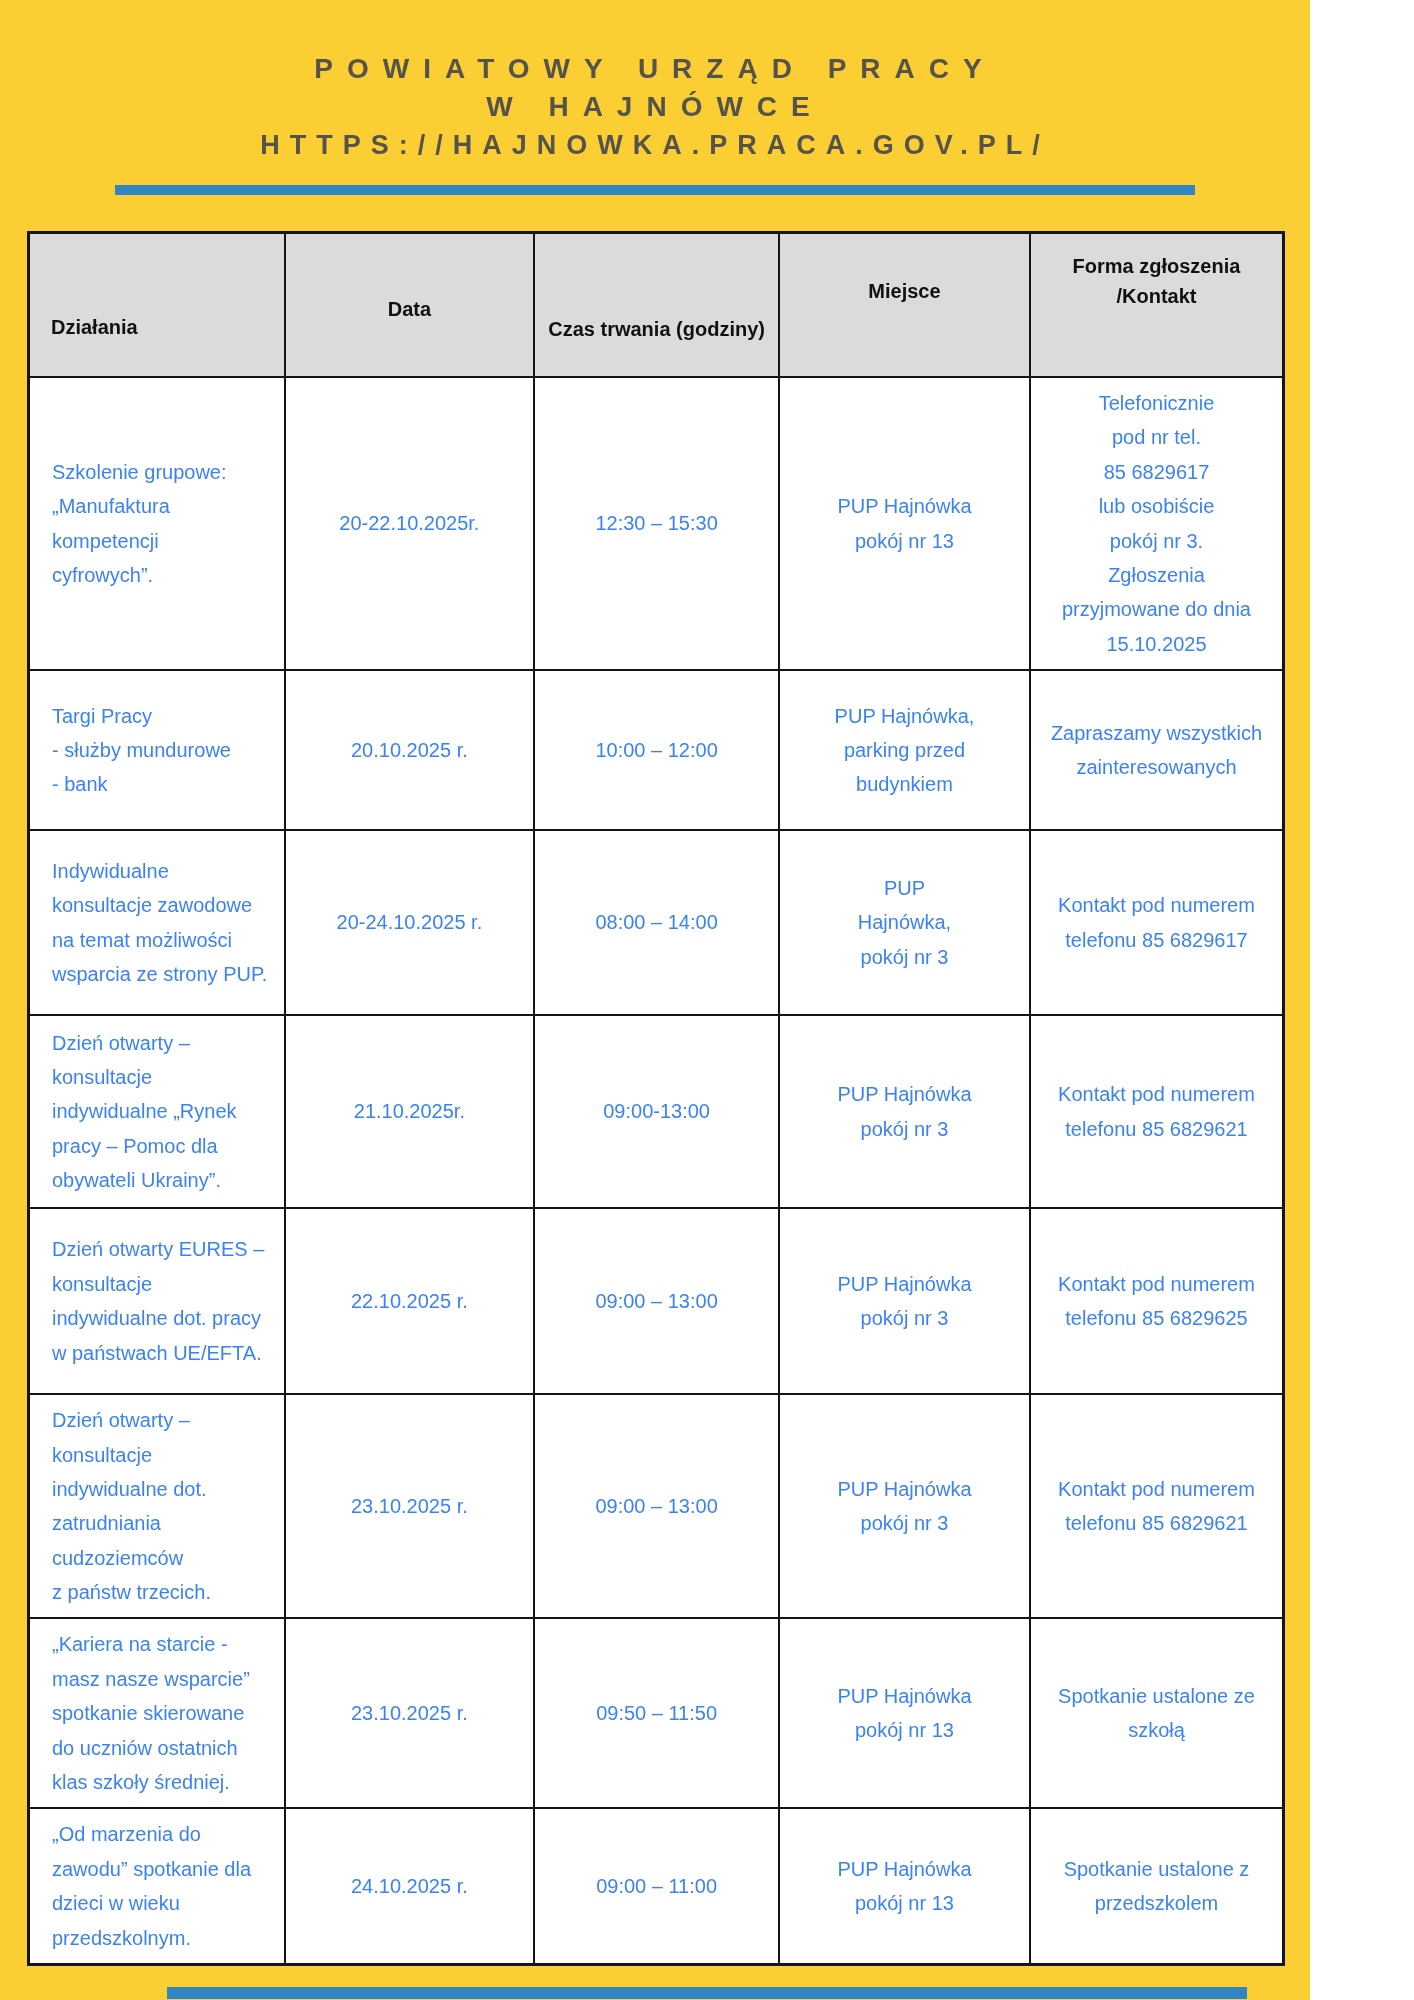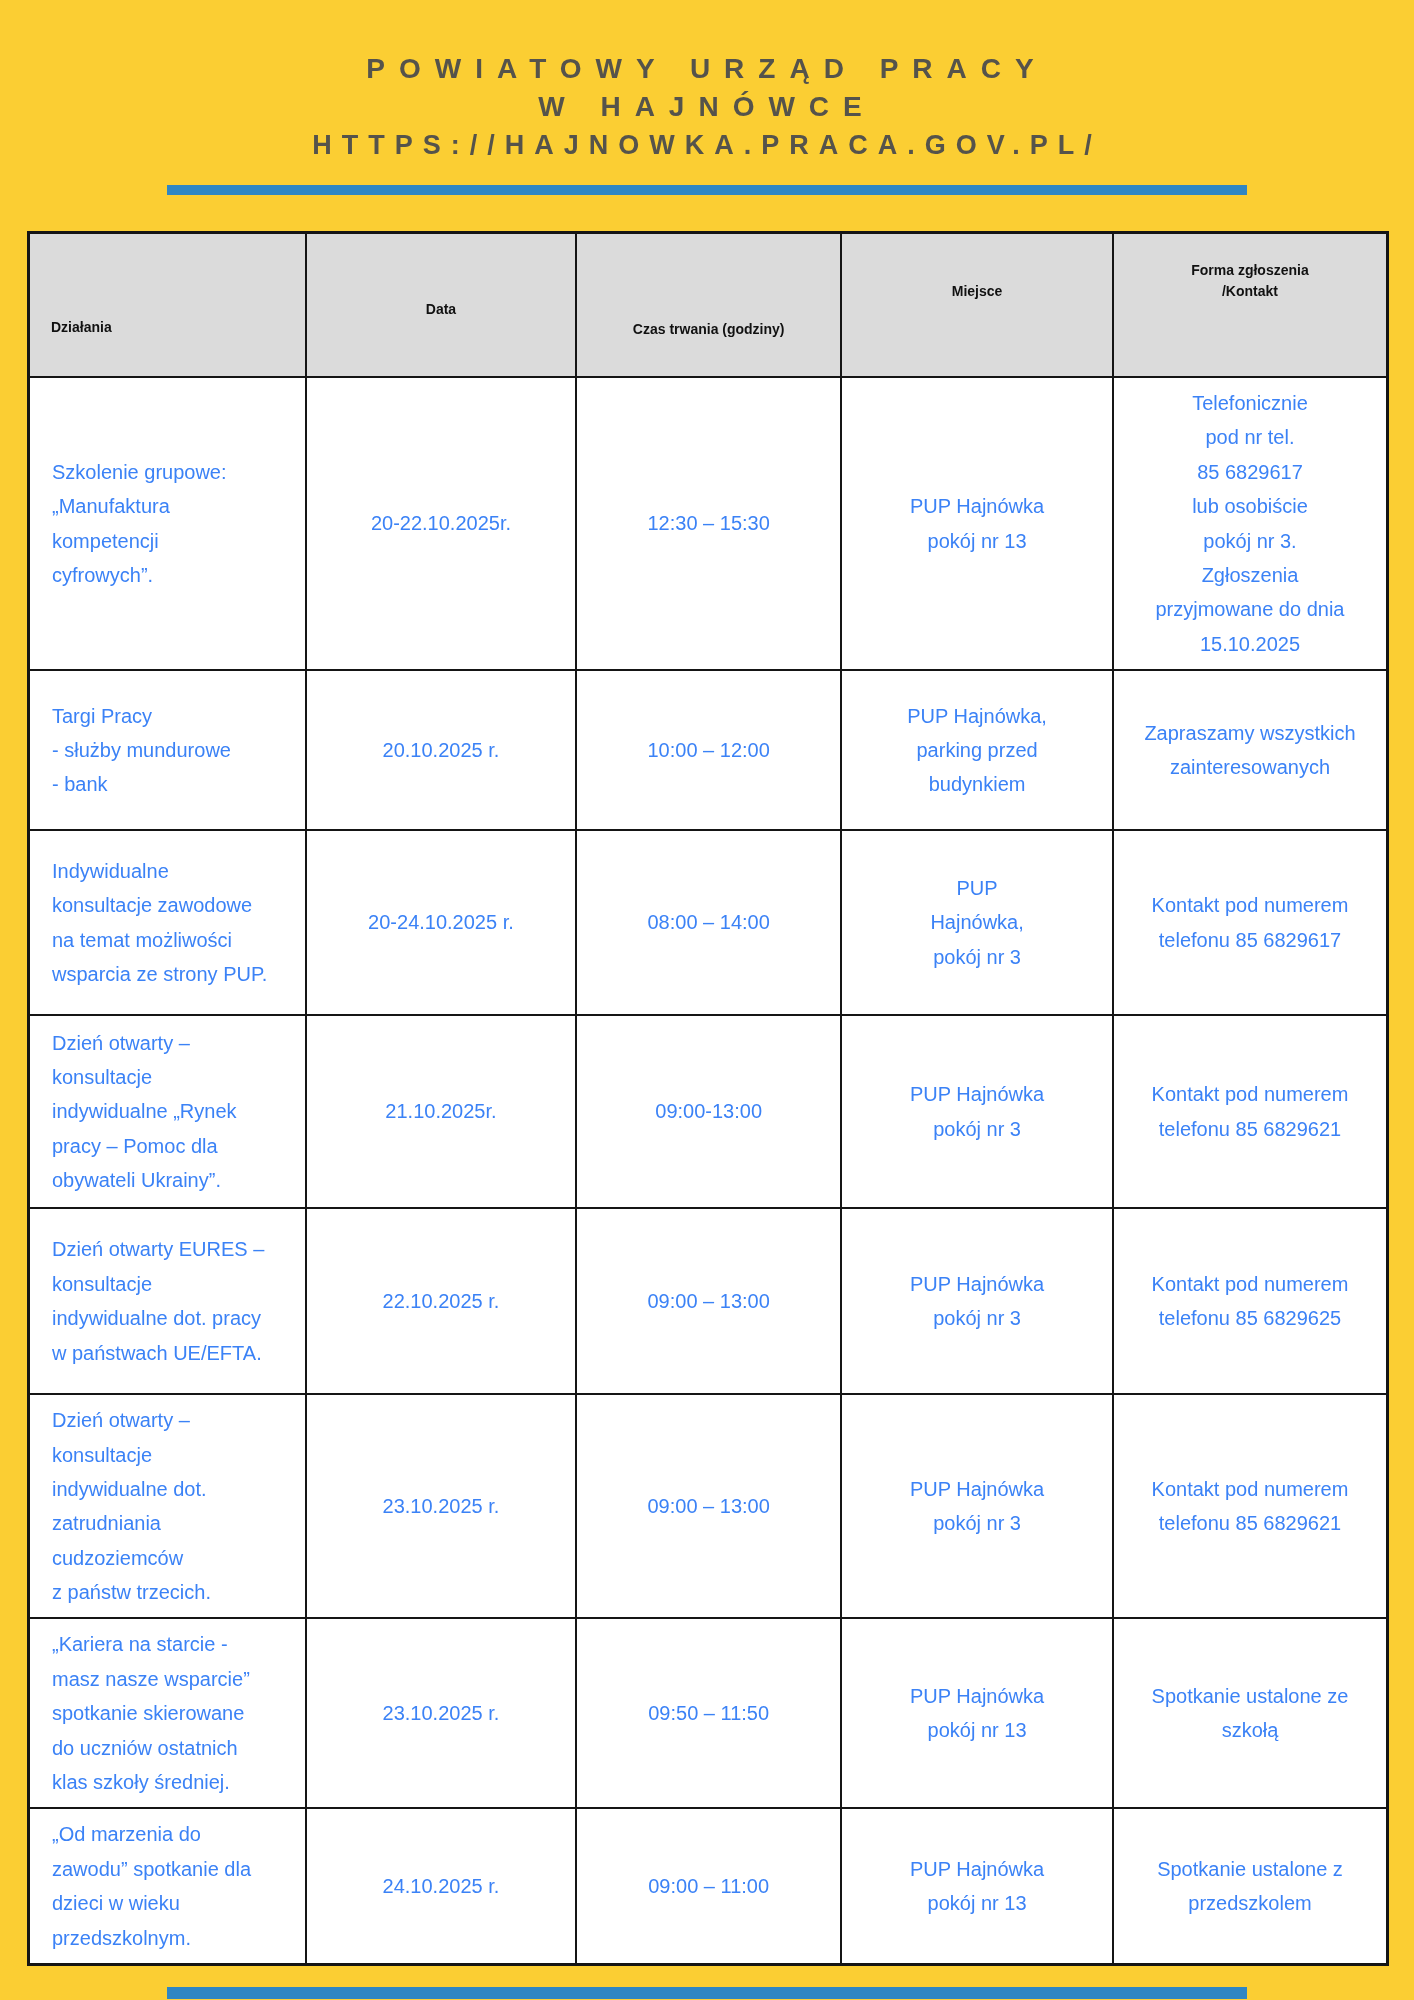--- a/index.html
+++ b/index.html
@@ -4,21 +4,21 @@
 <style>
   :root{
     --bg:#FBCE33;
     --accent:#2F86C3;
     --header-text:#55534B;
     --th-bg:#DBDBDB;
     --ink:#151515;
   }
   html,body{margin:0;padding:0;}
   .page{
-    width:1414px;height:2000px;position:relative;overflow:hidden;
+    width:1310px;height:2000px;position:relative;overflow:hidden;
     background:var(--bg);
     font-family:"Liberation Sans",sans-serif;
   }
   .header{
     text-align:center;
     padding-top:50px;
     color:var(--header-text);
     font-weight:bold;
   }
   .header-line{line-height:38px;white-space:nowrap;}
@@ -34,21 +34,21 @@
   table{
     width:100%;
     border-collapse:collapse;
     border:3px solid var(--ink);
     table-layout:fixed;
   }
   th,td{border:2px solid var(--ink);overflow:hidden;}
   th{
     background:var(--th-bg);
     height:142px;
-    font-size:14px;font-weight:bold;color:#111;
+    font-size:20px;font-weight:bold;color:#111;
     text-align:center;vertical-align:middle;
     white-space:pre-line;line-height:1.5;
     padding:0 6px;
   }
   th.h-dzialania{text-align:left;padding-left:21px;}
   .th-inner{display:block;}
   .sh-dzialania{transform:translateY(22px);}
   .sh-data{transform:translateY(4px);}
   .sh-czas{transform:translateY(24px);}
   .sh-miejsce{transform:translateY(-14px);}

